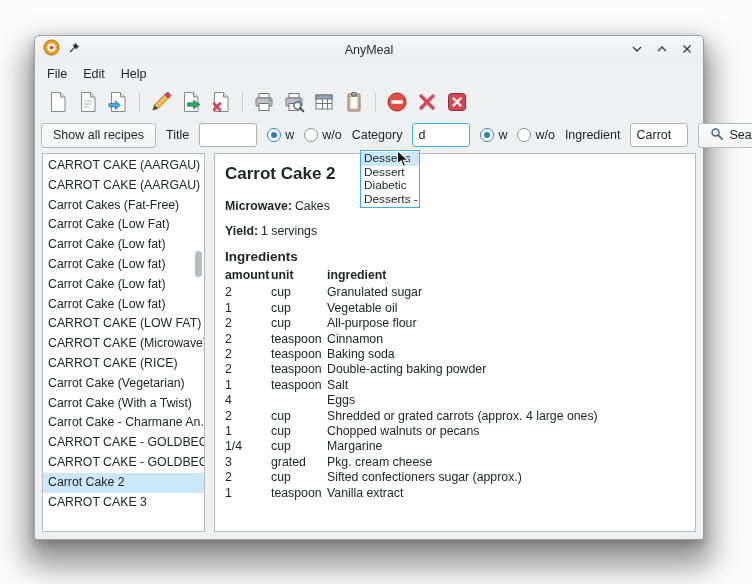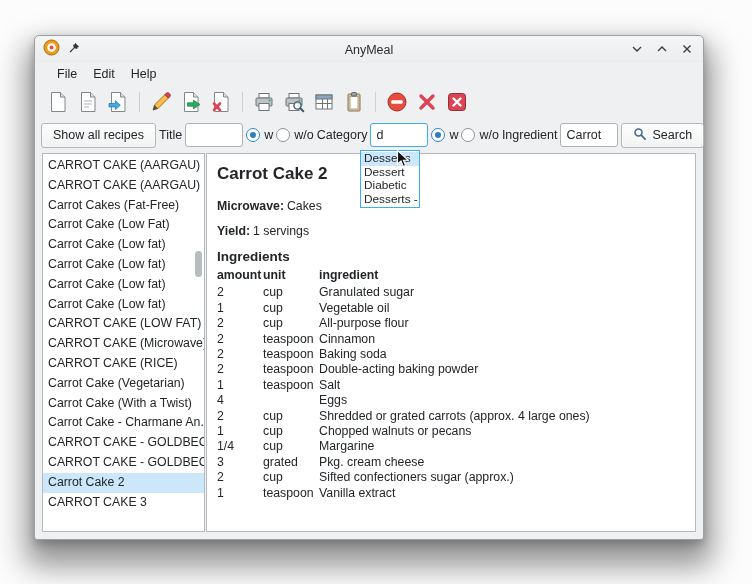--- a/index.html
+++ b/index.html
@@ -27,50 +27,50 @@
     border-radius:5px 5px 0 0;
   }
   .tb-left { display:flex; align-items:center; gap:7px; }
   .tb-title {
     position:absolute; left:0; right:0; text-align:center;
     font-size:12.5px; font-weight:500; color:#2b2e30; pointer-events:none;
   }
   .tb-right { margin-left:auto; display:flex; align-items:center; gap:9px; z-index:2; }
   .win-btn { width:16px; height:16px; display:flex; align-items:center; justify-content:center; }
   
-  .menubar { height:22px; flex:0 0 22px; display:flex; align-items:center; padding:0 14px;text-align:center; }
+  .menubar { height:22px; flex:0 0 22px; display:flex; align-items:center; padding:0 4px;text-align:center; }
   .menu-item { font-size:12.5px; padding:2px 8px; border-radius:2px; }
   
   .toolbar { height:34px; flex:0 0 34px; display:flex; align-items:center; padding:0 10px; gap:4px; }
   .tb-btn { width:26px; height:26px; display:flex; align-items:center; justify-content:center; border-radius:3px; }
   .tb-btn svg { width:22px; height:22px; }
   .tb-sep { width:1px; height:20px; background:#ccd0d2; margin:0 4px; }
   
-  .filterbar { height:32px; flex:0 0 32px; display:flex; align-items:center; padding:0 6px; gap:3px; font-size:12.5px; }
+  .filterbar { height:32px; flex:0 0 32px; display:flex; align-items:center; padding:0 6px; gap:10px; font-size:12.5px; }
   .btn {
     height:25px; padding:0 11px; border:1px solid #b4b8bb; border-radius:3px;
     background:linear-gradient(#fdfdfd,#f2f3f4); font-size:12.5px; color:#232629;
     display:inline-flex; align-items:center; gap:5px; white-space:nowrap;
   }
   .flabel { white-space:nowrap; }
   .finput {
     width:58px; height:24px; border:1px solid #aeb3b6; border-radius:3px;
     background:#fff; padding:0 5px; font-size:12.5px; font-family:"Liberation Sans",sans-serif; color:#232629;
   }
   .finput.focused { border-color:#3daee9; }
   .radio-pair { display:inline-flex; align-items:center; gap:4px; }
   .radio {
     width:14px; height:14px; border-radius:50%;
     border:1px solid #8e9497; background:#fff; position:relative; display:inline-block;
   }
   .radio.checked { border-color:#2d88c3; }
   .radio.checked::after { content:""; position:absolute; inset:3px; border-radius:50%; background:#2d7fc1; }
   .search { margin-left:auto; }
   
-  .main { flex:1; display:flex; gap:1px; padding:2px 7px 7px 7px; min-height:0; }
+  .main { flex:1; display:flex; gap:9px; padding:2px 7px 7px 7px; min-height:0; }
   .list-panel {
     width:163px; flex:0 0 163px; background:#fff; border:1px solid #b4babd;
     overflow:hidden; position:relative; padding-top:2px;
   }
   .list-item {
     height:19.8px; line-height:19.8px; font-size:12.3px;
     padding:0 5px; white-space:nowrap; overflow:hidden;
   }
   .list-item.selected { background:#cbe7f9; }
   .list-scroll { position:absolute; right:2px; top:97px; width:7px; height:26px; border-radius:3.5px; background:#b6bdc1; }

